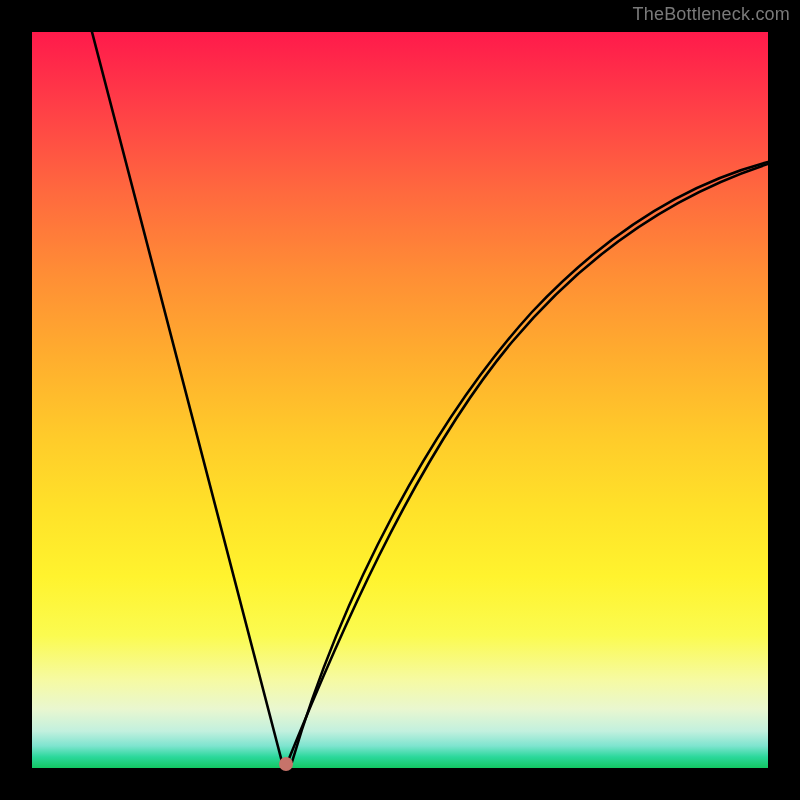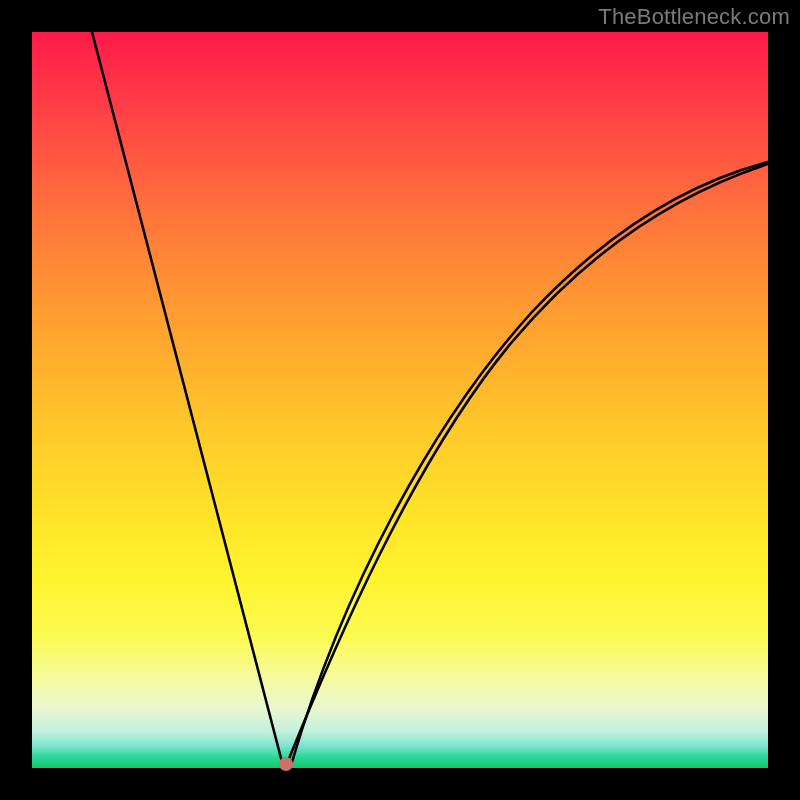--- a/index.html
+++ b/index.html
@@ -1,18 +1,18 @@
 <!DOCTYPE html>
 <html><head>
 <meta charset="utf-8">
 <style>
   * { margin: 0; padding: 0; box-sizing: border-box; }
   body { width: 800px; height: 800px; background: #000; position: relative; font-family: Arial, sans-serif; }
   .outer { width: 800px; height: 800px; background: #000; position: relative; }
-  .attribution { position: absolute; top: 4px; right: 10px; color: #7a7a7a; font-size: 22px; font-weight: 500; letter-spacing: 0.2px; }
+  .attribution { position: absolute; top: 4px; right: 10px; color: #7a7a7a; font-size: 18px; font-weight: 500; letter-spacing: 0.2px; }
   .plot-area {
     position: absolute;
     top: 32px; left: 32px; right: 32px; bottom: 32px;
     background: linear-gradient(to bottom,
       #ff1a4b 0%,
       #ff3e47 10%,
       #ff6a3e 22%,
       #ff8e35 33%,
       #ffad2e 44%,
       #ffcb2a 55%,

